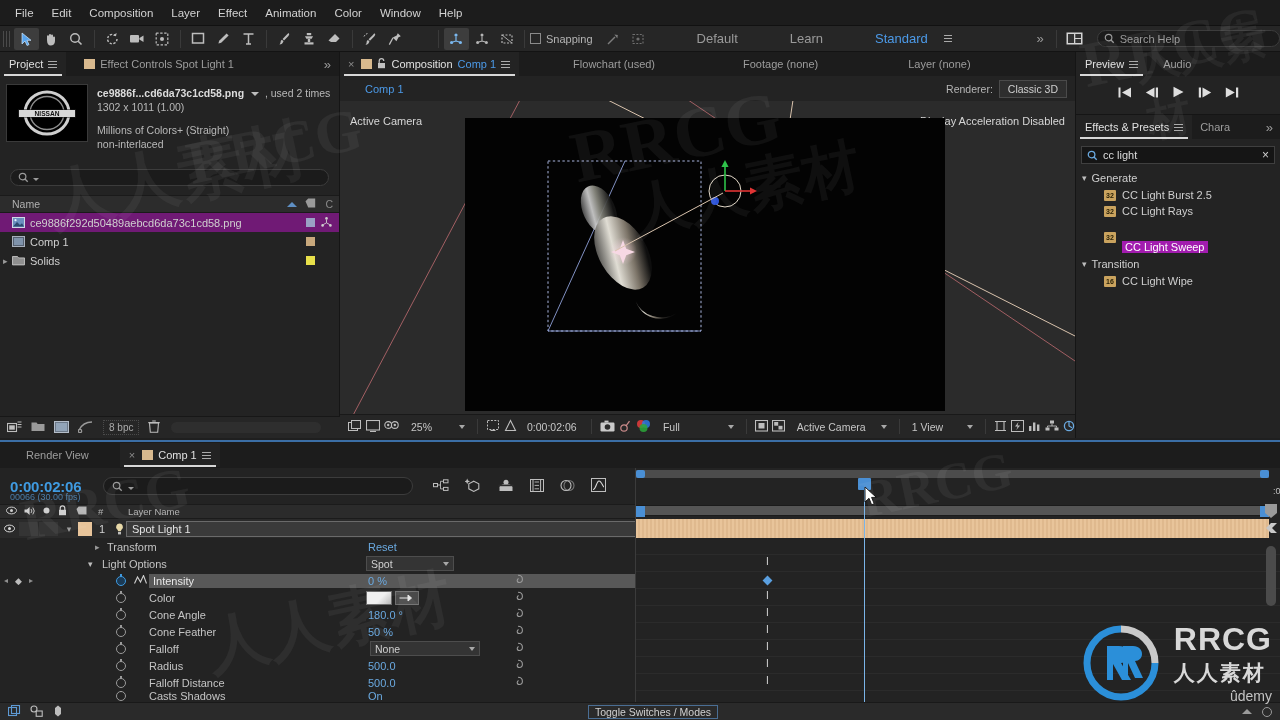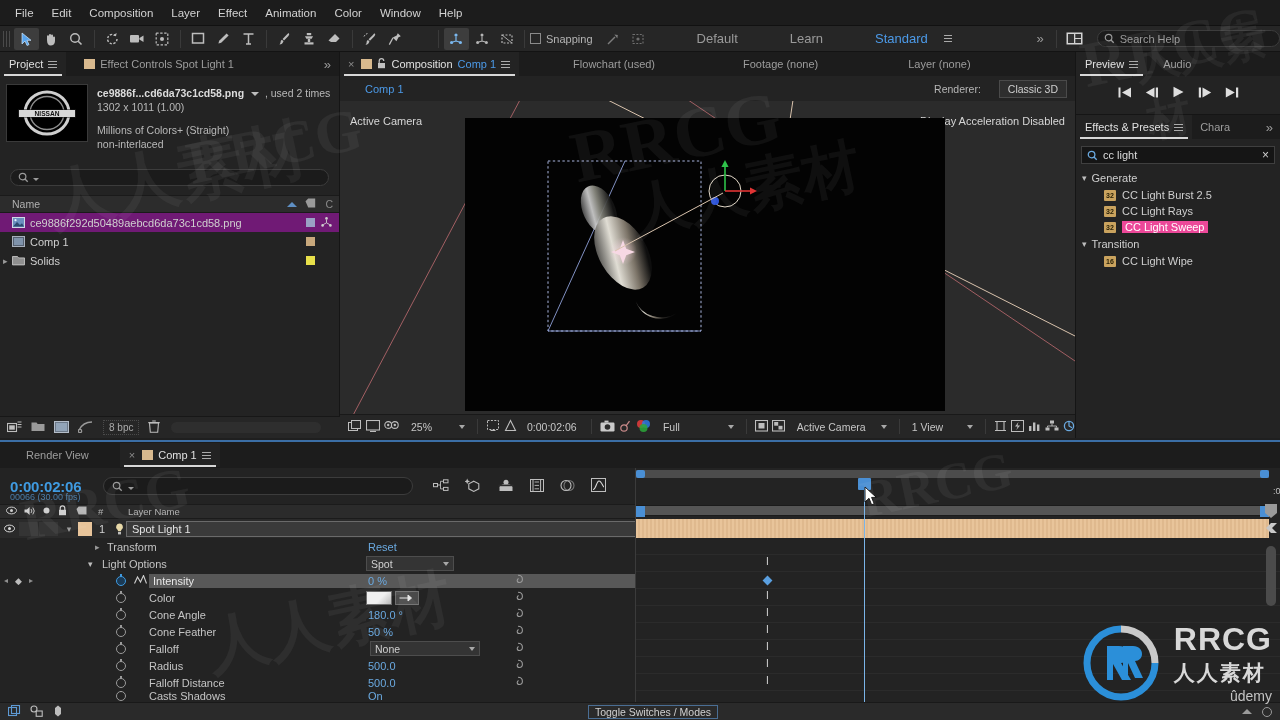--- a/index.html
+++ b/index.html
@@ -121,21 +121,21 @@
   #previewPanel { left:1075px; top:52px; width:205px; height:62px; background:#232323; border-left:1px solid #151515; }
   .prev-btns { height:34px; display:flex; align-items:center; justify-content:center; gap:13px; color:#ddd; }
   #effectsPanel { left:1075px; top:114px; width:205px; height:324px; background:#232323; border-left:1px solid #151515; border-top:1px solid #151515; }
   .fx-search {
     margin:7px 5px 0 5px; height:18px; background:#151515; border:1px solid #3f3f3f;
     display:flex; align-items:center; padding:0 5px; gap:5px;
   }
   .fx-search input { flex:1; background:transparent; border:0; outline:0; color:#dcdcdc; font-size:11px; font-family:inherit; }
   .fx-group { display:flex; align-items:center; gap:5px; padding:3px 0 3px 6px; font-size:11px; color:#cfcfcf; }
   .fx-item { display:flex; align-items:center; gap:6px; padding:2px 0 2px 28px; font-size:11px; color:#cfcfcf; }
-  .fx-item.sel .fx-name { background:#ec4899; color:#fff; padding:0 3px; }
+  .fx-item.sel .fx-name { background:#a21caf; color:#fff; padding:0 3px;margin-top:20px; }
   .fx-chip {
     width:12px; height:11px; background:#caa35e; color:#2a2208; font-size:7px; font-weight:bold;
     display:flex; align-items:center; justify-content:center; border-radius:1px; flex:0 0 auto;
   }
 
   
   #timeline { left:0; top:440px; width:1280px; height:280px; background:#232323; border-top:2px solid #3b6ea5; }
   .tl-tabs { height:26px; background:#1c1c1c; display:flex; align-items:center; }
   .tl-top { height:36px; display:flex; align-items:center; position:relative; }
   .tc-main { font-size:15px; font-weight:bold; color:#3f9ae0; margin-left:10px; letter-spacing:-0.2px; }
@@ -506,21 +506,21 @@
         <span style="color:#4c9ae8">Comp 1</span>
         <span class="hamb"></span>
       </div>
       <div class="ptab" style="margin-left:45px">Flowchart (used)</div>
       <div class="ptab" style="margin-left:70px">Footage (none)</div>
       <div class="ptab" style="margin-left:72px">Layer (none)</div>
     </div>
 
     <div class="comp-sub">
       <div class="comp-tab2">Comp 1</div>
-      <div style="margin-left:auto;display:flex;align-items:center;gap:18px;margin-right:8px">
+      <div style="margin-left:auto;display:flex;align-items:center;gap:6px;margin-right:8px">
         <span style="color:#b6b6b6;font-size:10.5px">Renderer:</span>
         <span class="renderer-box">Classic 3D</span>
       </div>
     </div>
 
     <div class="comp-view">
       <div class="comp-label" style="left:10px">Active Camera</div>
       <div class="comp-label" style="right:10px">Display Acceleration Disabled</div>
 
       <svg style="position:absolute;left:0;top:0;" width="735" height="313">

